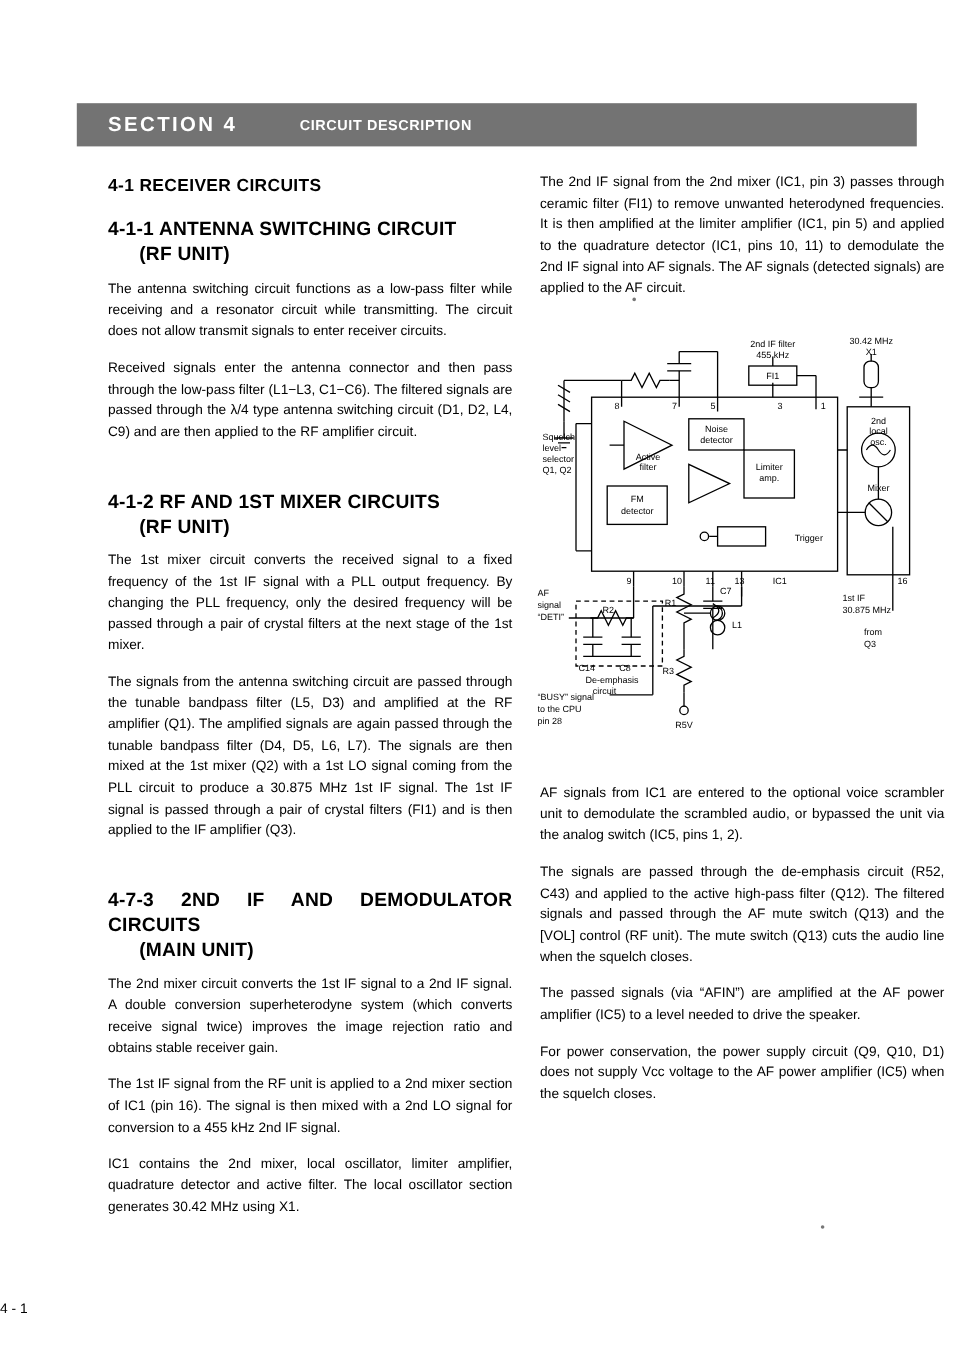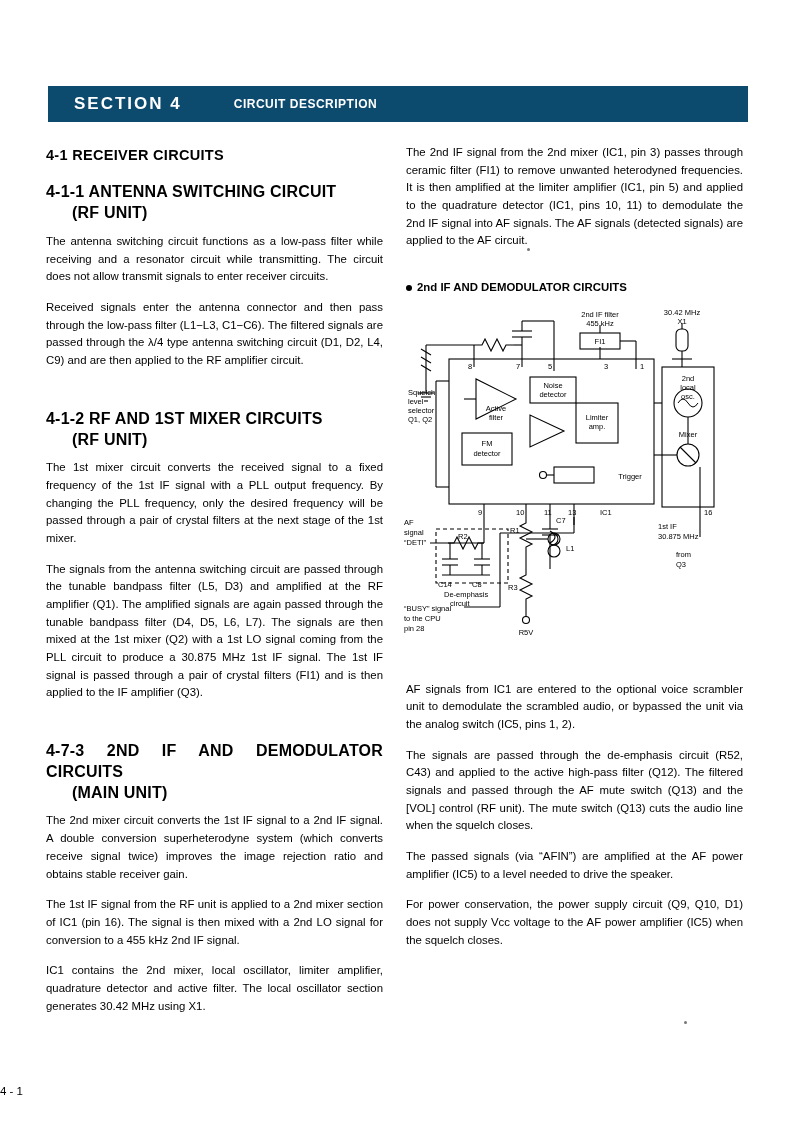--- a/index.html
+++ b/index.html
@@ -18,25 +18,25 @@
   .page {
     position: absolute;
     left: 0; top: 0;
     width: 797px;
     height: 1122px;
   }
 
   
   .section-bar {
     position: absolute;
-    left: 48px;
+    left: 64px;
     top: 86px;
     width: 700px;
     height: 36px;
-    background: #0c4a6e;
+    background: #737373;
     color: #ffffff;
     display: flex;
     align-items: center;
   }
   .section-bar .sec-num {
     font-size: 17px;
     font-weight: bold;
     letter-spacing: 2px;
     margin-left: 26px;
   }
@@ -48,20 +48,21 @@
   }
 
   
   .col {
     position: absolute;
     top: 144px;
     width: 337px;
     font-size: 11.4px;
     line-height: 1.55;
     text-align: justify;
+    margin-left: 44px;
   }
   .col.left { left: 46px; }
   .col.right { left: 406px; }
 
   h2.head1 {
     font-size: 14.5px;
     font-weight: bold;
     margin: 0 0 16px 0;
     letter-spacing: 0.3px;
   }
@@ -160,24 +161,20 @@
     <p class="para">The 2nd mixer circuit converts the 1st IF signal to a 2nd IF signal.   A double conversion superheterodyne system (which converts receive signal twice) improves the image rejection ratio and obtains stable receiver gain.</p>
     <p class="para">The 1st IF signal from the RF unit is applied to a 2nd mixer section of IC1 (pin 16).   The signal is then mixed with a 2nd LO signal for conversion to a 455 kHz 2nd IF signal.</p>
     <p class="para">IC1 contains the 2nd mixer, local oscillator, limiter amplifier, quadrature detector and active filter.   The local oscillator section generates 30.42 MHz using X1.</p>
   </div>
 
   <div class="col right">
     <p class="para">The 2nd IF signal from the 2nd mixer (IC1, pin 3) passes through ceramic filter (FI1) to remove unwanted heterodyned frequencies.   It is then amplified at the limiter amplifier (IC1, pin 5) and applied to the quadrature detector (IC1, pins 10, 11) to demodulate the 2nd IF signal into AF signals.   The AF signals (detected signals) are applied to the AF circuit.</p>
 
     <div class="gap-lg"></div>
 
-    <div class="bullet-head">
-      <span class="dot"></span>
-      <span>2nd IF AND DEMODULATOR CIRCUITS</span>
-    </div>
 
     <div class="diagram">
       <svg width="340" height="350" viewBox="0 0 340 350" xmlns="http://www.w3.org/2000/svg">
         <g fill="none" stroke="#000" stroke-width="1.1">
 
           <rect x="45" y="52" width="205" height="145"></rect>
 
           <rect x="258" y="60" width="52" height="140"></rect>
 
           <line x1="45" y1="52" x2="45" y2="52"></line>

